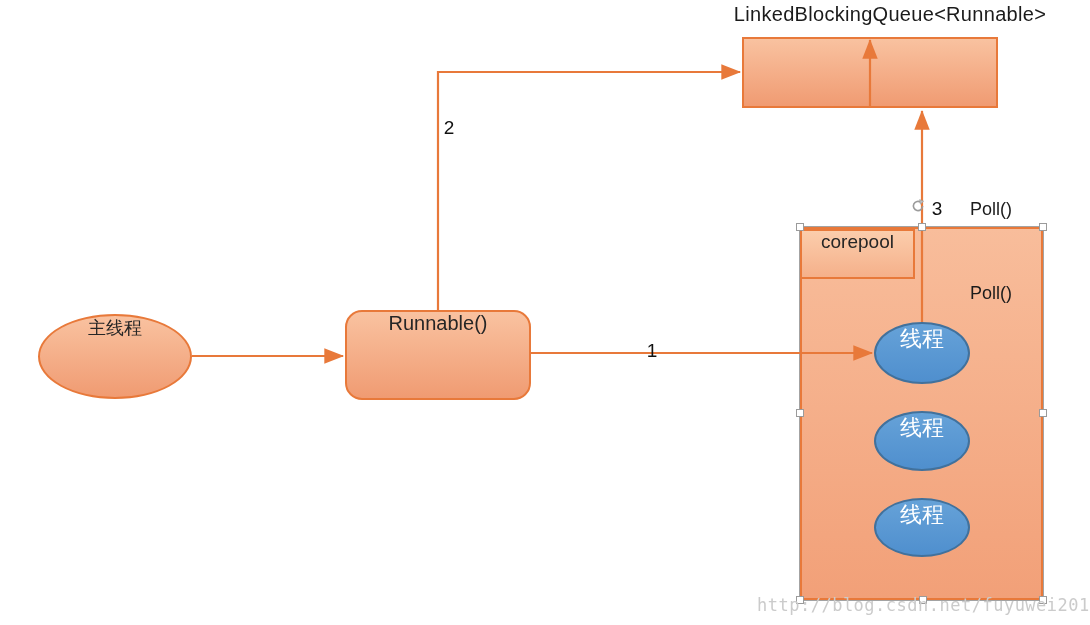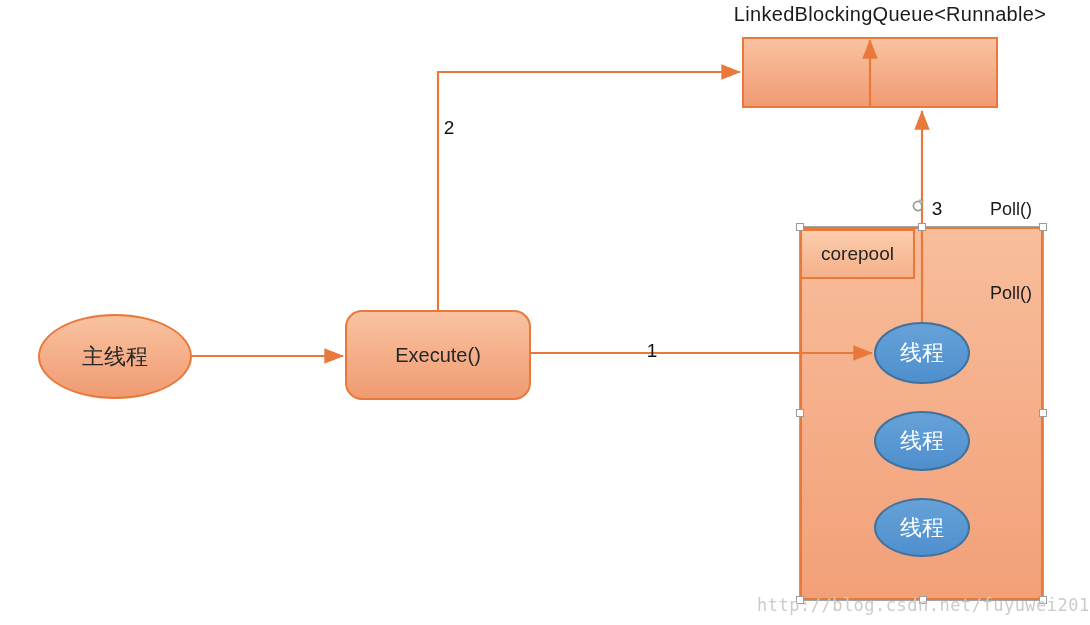--- a/index.html
+++ b/index.html
@@ -10,21 +10,21 @@
   #canvas{
     position:relative;
     width:1090px;height:625px;
     background:#ffffff;
     overflow:hidden;
     text-decoration:underline;
   }
   .abs{position:absolute;box-sizing:border-box;}
   .shape{
     position:absolute;box-sizing:border-box;
-    display:flex;align-items:center;justify-content:center;
+    display:flex;justify-content:center;
     color:#262626;
   }
   .orange-grad{
     background:linear-gradient(180deg,#F9C2A0 0%,#F09B72 100%);
     border:2px solid #E8793A;
   }
   .big-rect{
     background:linear-gradient(180deg,#F8BD9B 0%,#F2A078 100%);
     border:2px solid #E8793A;
     box-shadow:0 0 0 1px #A3A3A3; 
@@ -44,33 +44,33 @@
   .rounded-box{border-radius:17px;font-size:20px;}
   .queue-title{
     font-size:20px;color:#1b1b1b;text-align:center;
     letter-spacing:0.3px;white-space:nowrap;
   }
   .num-label{
     font-size:19px;color:#111;text-align:center;width:16px;
     line-height:22px;
   }
   .poll-take{
-    font-size:18px;color:#1b1b1b;line-height:28px;white-space:pre;margin-left:20px;
+    font-size:18px;color:#1b1b1b;line-height:28px;white-space:pre;
   }
   .handle{
     position:absolute;width:8px;height:8px;
     background:#ffffff;border:1px solid #9B9B9B;box-sizing:border-box;
     z-index:7;
   }
   .watermark{
     font-family:"DejaVu Sans Mono","Liberation Mono",monospace;
     font-size:17px;letter-spacing:0.5px;color:#CBCBCB;
     white-space:nowrap;z-index:8;
   }
-  .main-ellipse-label{font-size:22px;}
+  .main-ellipse-label{font-size:18px;}
   svg.connectors{position:absolute;left:0;top:0;z-index:5;pointer-events:none;}
   svg.connectors .edge{pointer-events:stroke;}
   .z1{z-index:1}.z2{z-index:2}.z3{z-index:3}.z6{z-index:6}
 </style>
 </head>
 <body>
 
 <div id="canvas">
 
   <div class="abs queue-title" style="left:700px;top:3px;width:380px;">LinkedBlockingQueue&lt;Runnable&gt;</div>
@@ -87,21 +87,21 @@
     <span>线程</span>
   </div>
   <div class="shape blue-ellipse z3" style="left:874px;top:411px;width:96px;height:60px;">
     <span>线程</span>
   </div>
   <div class="shape blue-ellipse z3" style="left:874px;top:498px;width:96px;height:59px;">
     <span>线程</span>
   </div>
 
   <div class="shape orange-grad rounded-box z3" style="left:345px;top:310px;width:186px;height:90px;">
-    <span>Execute()</span>
+    <span>Runnable()</span>
   </div>
 
   <div class="shape orange-grad ellipse z3 main-ellipse-label" style="left:38px;top:314px;width:154px;height:85px;">
     <span>主线程</span>
   </div>
 
   <svg class="connectors" width="1090" height="625" viewBox="0 0 1090 625">
     <defs>
       <marker id="ah" markerWidth="10" markerHeight="8" refX="8.5" refY="3.5" orient="auto">
         <path d="M0,0 L9,3.5 L0,7 Z" fill="#E8793A"></path>

